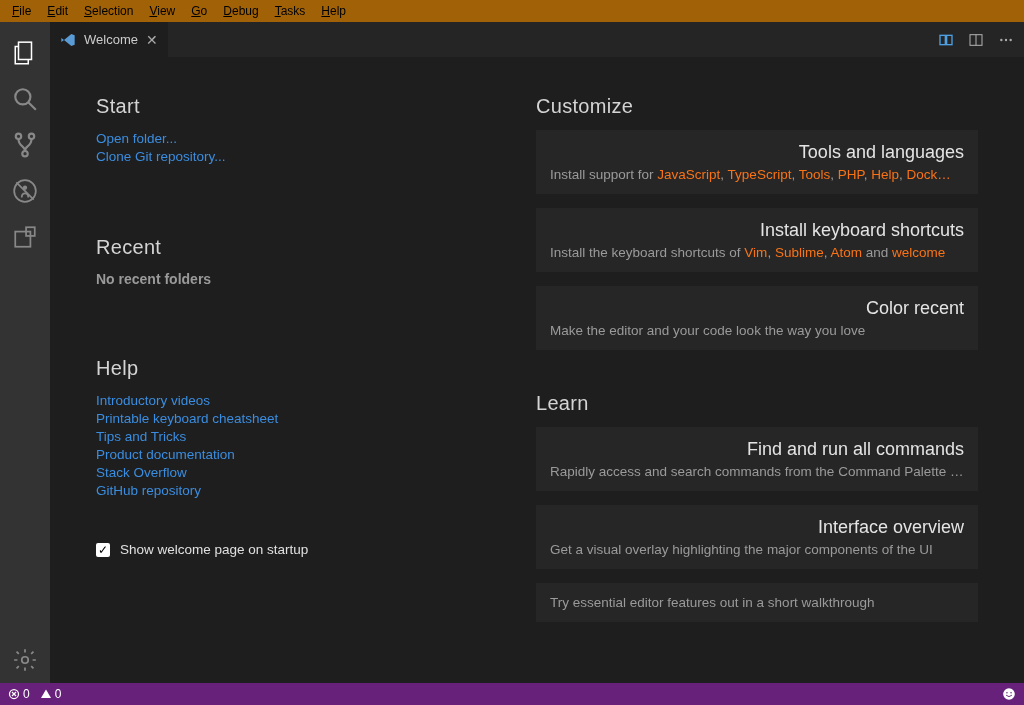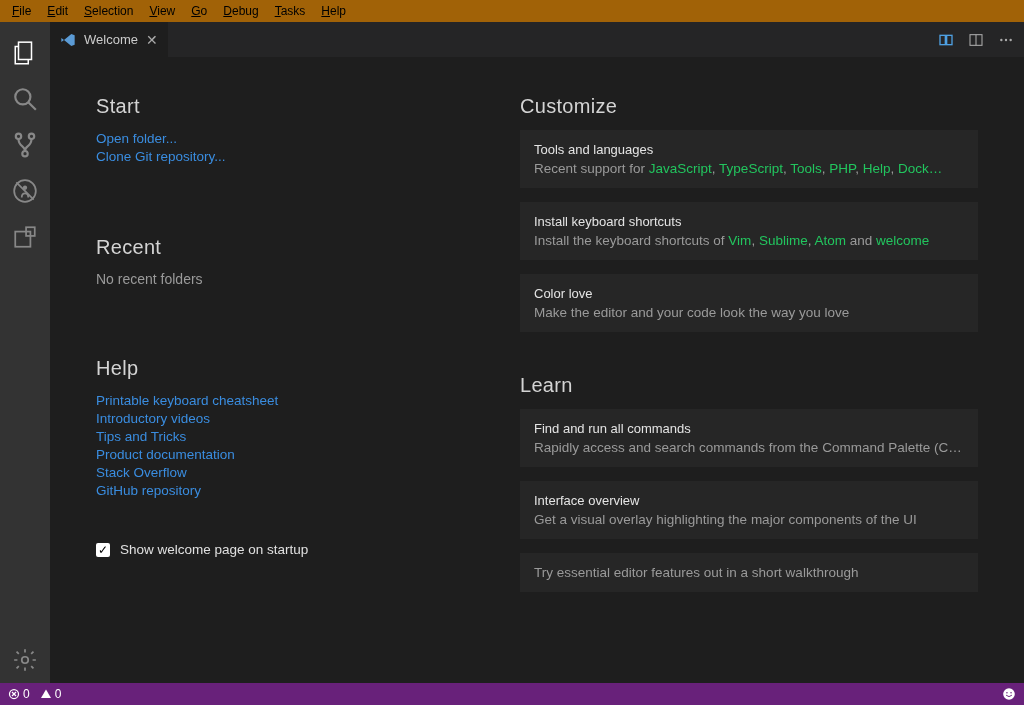--- a/index.html
+++ b/index.html
@@ -18,36 +18,36 @@
 
 .editor { flex: 1; display: flex; flex-direction: column; background: #1e1e1e; min-width: 0; }
 
 .tabbar { height: 35px; background: #252526; display: flex; align-items: stretch; }
 .tab { background: #1e1e1e; display: flex; align-items: center; padding: 0 10px; gap: 8px; color: #ccc; font-size: 13px; }
 .tab .tabicon { color: #5b9bd5; }
 .tab .close { color: #aaa; cursor: pointer; font-size: 14px; }
 .tabbar .right { margin-left: auto; display: flex; align-items: center; gap: 14px; padding: 0 10px; color: #aaa; }
 .tabbar .right .ricon { cursor: pointer; }
 
-.welcome { flex: 1; display: flex; padding: 38px 46px 17px 46px; gap: 24px; overflow: hidden; }
+.welcome { flex: 1; display: flex; padding: 38px 46px 17px 46px; gap: 40px; overflow: hidden; }
 .leftcol { flex: 0 0 400px; }
 .rightcol { flex: 1; min-width: 0; }
 
 h2.sec { font-size: 20px; font-weight: 300; color: #d4d4d4; letter-spacing: .3px; margin-bottom: 12px; }
 .block { margin-bottom: 42px; }
 a.link { display: block; color: #3a8de0; font-size: 13.5px; line-height: 18px; text-decoration: none; margin-bottom: 0px; cursor: pointer; }
-.muted { color: #9a9a9a; font-size: 14px; }
+.muted { color: #9a9a9a; font-size: 14px; font-weight: bold; }
 
 .check-row { display: flex; align-items: center; gap: 10px; font-size: 13.5px; color: #e0e0e0; margin-top:6px; }
 .check-row .cbox { width: 14px; height: 14px; background: #fff; border-radius: 2px; display: flex; align-items: center; justify-content: center; color: #000; font-size: 12px; }
 
 .card { background: #262626; padding: 12px 14px; margin-bottom: 14px; cursor: pointer; overflow: hidden; }
-.card .title { color: #e4e4e4; font-size: 13px; margin-bottom: 4px; }
+.card .title { color: #e4e4e4; font-size: 18px; margin-bottom: 4px; text-align: right; }
 .card .sub { color: #9a9a9a; font-size: 13.5px; white-space: nowrap; overflow: hidden; text-overflow: ellipsis; }
-.card .sub a.il { color: #22c55e; text-decoration: none; }
+.card .sub a.il { color: #f97316; text-decoration: none; }
 
 .statusbar { height: 22px; background: #68217a; color: #fff; display: flex; align-items: center; padding: 0 8px; font-size: 12px; gap: 10px; }
 .statusbar .sbright { margin-left: auto; }
 .statusbar .sbitem { display:flex; align-items:center; gap:3px; }
 
 svg { display: block; }
 </style>
 </head>
 <body>
 
@@ -150,54 +150,54 @@
           <a class="link">Clone Git repository...</a>
         </div>
 
         <div class="block" style="margin-top:70px;">
           <h2 class="sec">Recent</h2>
           <div class="muted">No recent folders</div>
         </div>
 
         <div class="block" style="margin-top:70px;">
           <h2 class="sec">Help</h2>
+          <a class="link">Introductory videos</a>
           <a class="link">Printable keyboard cheatsheet</a>
-          <a class="link">Introductory videos</a>
           <a class="link">Tips and Tricks</a>
           <a class="link">Product documentation</a>
           <a class="link">Stack Overflow</a>
           <a class="link">GitHub repository</a>
         </div>
 
         <div class="check-row">
           <div class="cbox">✓</div>
           <span>Show welcome page on startup</span>
         </div>
       </div>
 
       <div class="rightcol">
         <div class="block">
           <h2 class="sec">Customize</h2>
 
           <div class="card">
             <div class="title">Tools and languages</div>
             <div class="sub">
-              <span>Recent support for </span><a class="il">JavaScript</a>, <a class="il">TypeScript</a>, <a class="il">Tools</a>, <a class="il">PHP</a>, <a class="il">Help</a>, <a class="il">Dock…</a>
+              <span>Install support for </span><a class="il">JavaScript</a>, <a class="il">TypeScript</a>, <a class="il">Tools</a>, <a class="il">PHP</a>, <a class="il">Help</a>, <a class="il">Dock…</a>
             </div>
           </div>
 
           <div class="card">
             <div class="title">Install keyboard shortcuts</div>
             <div class="sub">
               <span>Install the keyboard shortcuts of </span><a class="il">Vim</a>, <a class="il">Sublime</a>, <a class="il">Atom</a><span> and </span><a class="il">welcome</a>
             </div>
           </div>
 
           <div class="card">
-            <div class="title">Color love</div>
+            <div class="title">Color recent</div>
             <div class="sub">Make the editor and your code look the way you love</div>
           </div>
         </div>
 
         <div class="block" style="margin-top:36px;">
           <h2 class="sec">Learn</h2>
 
           <div class="card">
             <div class="title">Find and run all commands</div>
             <div class="sub">Rapidly access and search commands from the Command Palette (C…</div>

